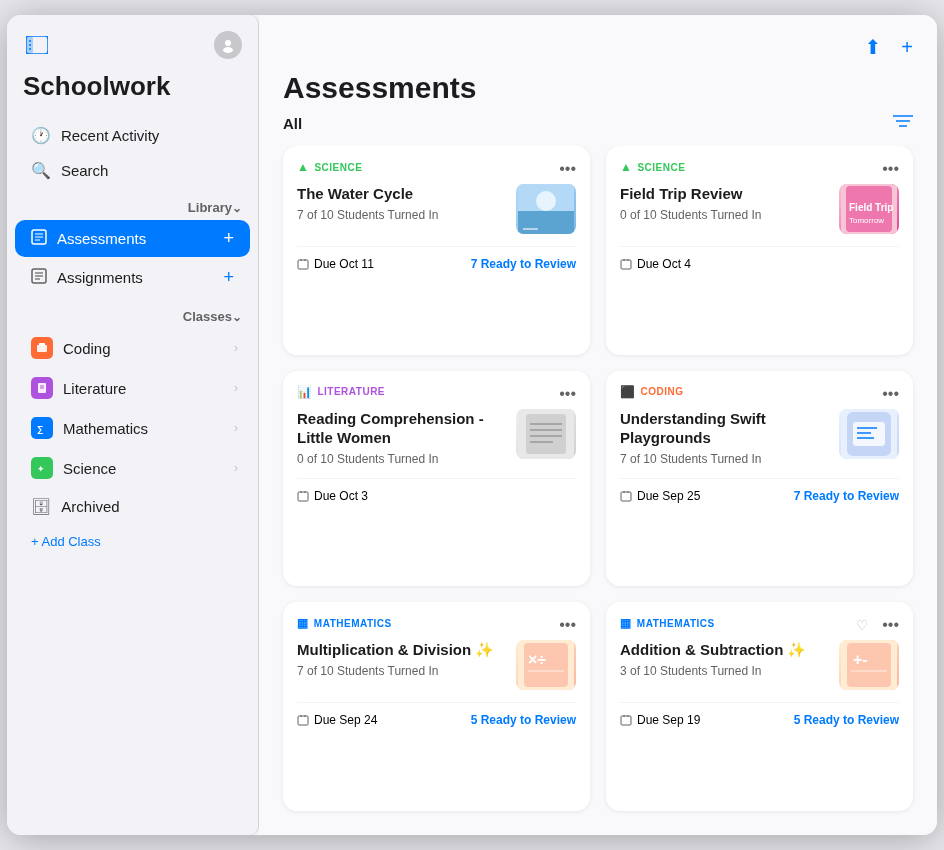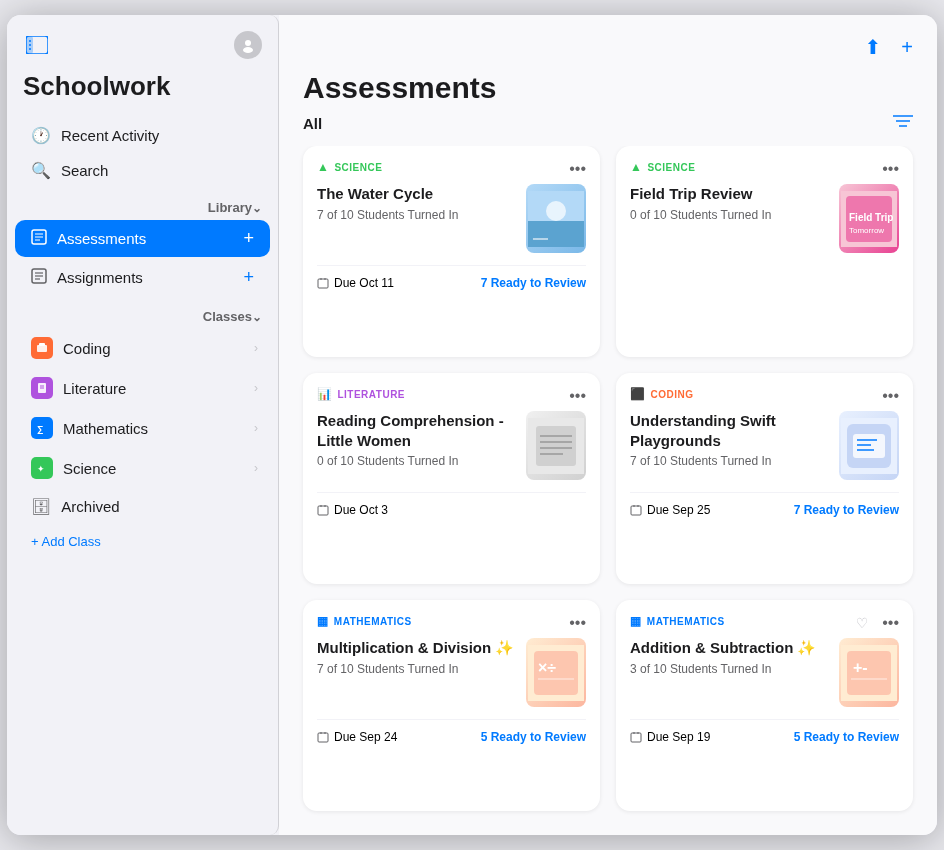--- a/index.html
+++ b/index.html
@@ -17,21 +17,21 @@
       width: 930px;
       height: 820px;
       background: #f2f2f7;
       border-radius: 14px;
       display: flex;
       overflow: hidden;
       box-shadow: 0 4px 40px rgba(0,0,0,0.3);
     }
     
     .sidebar {
-      width: 272px;
+      width: 252px;
       background: #f2f2f7;
       display: flex;
       flex-direction: column;
       padding: 16px 0;
       border-right: 1px solid #d1d1d6;
       flex-shrink: 0;
       border-radius: 9px;
     }
     .sidebar-top {
       display: flex;
@@ -241,21 +241,21 @@
       color: #1c1c1e;
       line-height: 1.3;
       margin-bottom: 4px;
     }
     .card-subtitle {
       font-size: 12px;
       color: #636366;
     }
     .card-thumbnail {
       width: 60px;
-      height: 69px;
+      height: 50px;
       border-radius: 8px;
       background: #e5e5ea;
       flex-shrink: 0;
       overflow: hidden;
       display: flex;
       align-items: center;
       justify-content: center;
     }
     .card-footer {
       display: flex;
@@ -485,20 +485,31 @@
           </div>
           <div class="card-thumbnail thumb-field">
             <svg width="56" height="56" viewBox="0 0 56 56">
               <rect width="56" height="56" fill="#f7c5d5"></rect>
               <rect x="5" y="5" width="46" height="46" rx="4" fill="#e84393" opacity="0.6"></rect>
               <text x="8" y="30" font-size="10" fill="white" font-weight="bold">Field Trip</text>
               <text x="8" y="42" font-size="8" fill="white">Tomorrow</text>
             </svg>
           </div>
         </div>
+        <div class="card-footer">
+          <div class="card-due">
+            <svg width="12" height="12" viewBox="0 0 12 12" fill="none">
+                <rect x="1" y="2" width="10" height="9" rx="1" stroke="#636366" stroke-width="1"></rect>
+                <line x1="4" y1="1" x2="4" y2="3" stroke="#636366" stroke-width="1"></line>
+                <line x1="8" y1="1" x2="8" y2="3" stroke="#636366" stroke-width="1"></line>
+              </svg>
+            <span>Due Oct 4</span>
+          </div>
+          <span class="card-review"></span>
+        </div>
       </div>
 
       <div class="card">
         <div class="card-header">
           <div class="card-subject-badge">
             <span style="color:#af52de; font-size:12px;">📊</span>
             <span style="color:#af52de;">LITERATURE</span>
           </div>
           <button class="card-more-btn">•••</button>
         </div>

